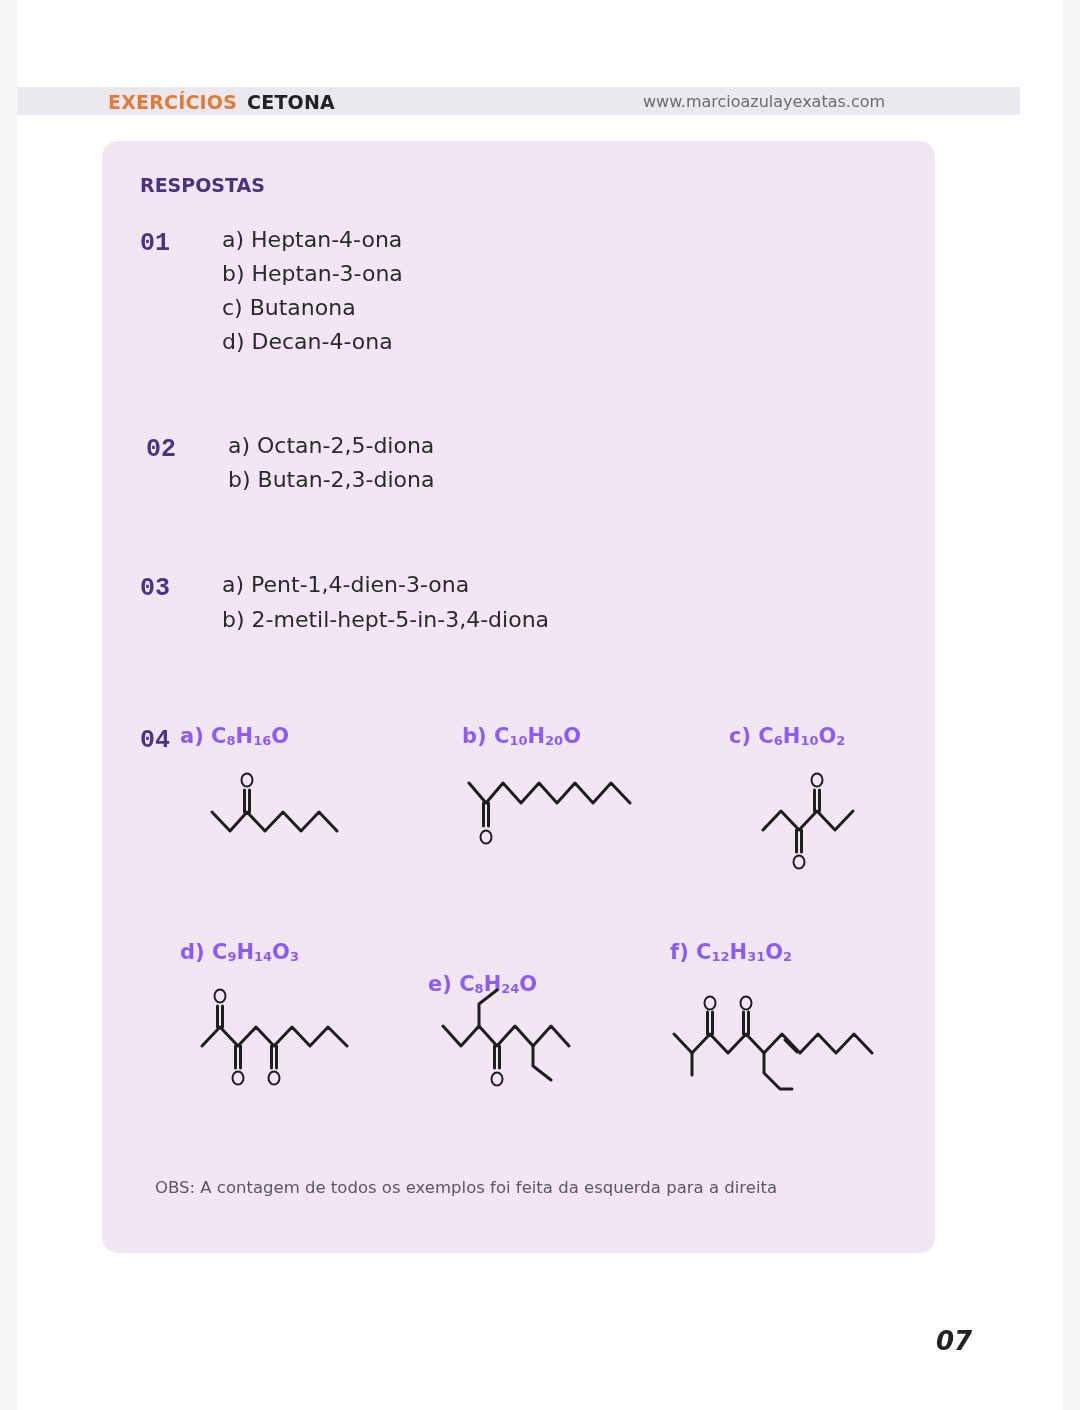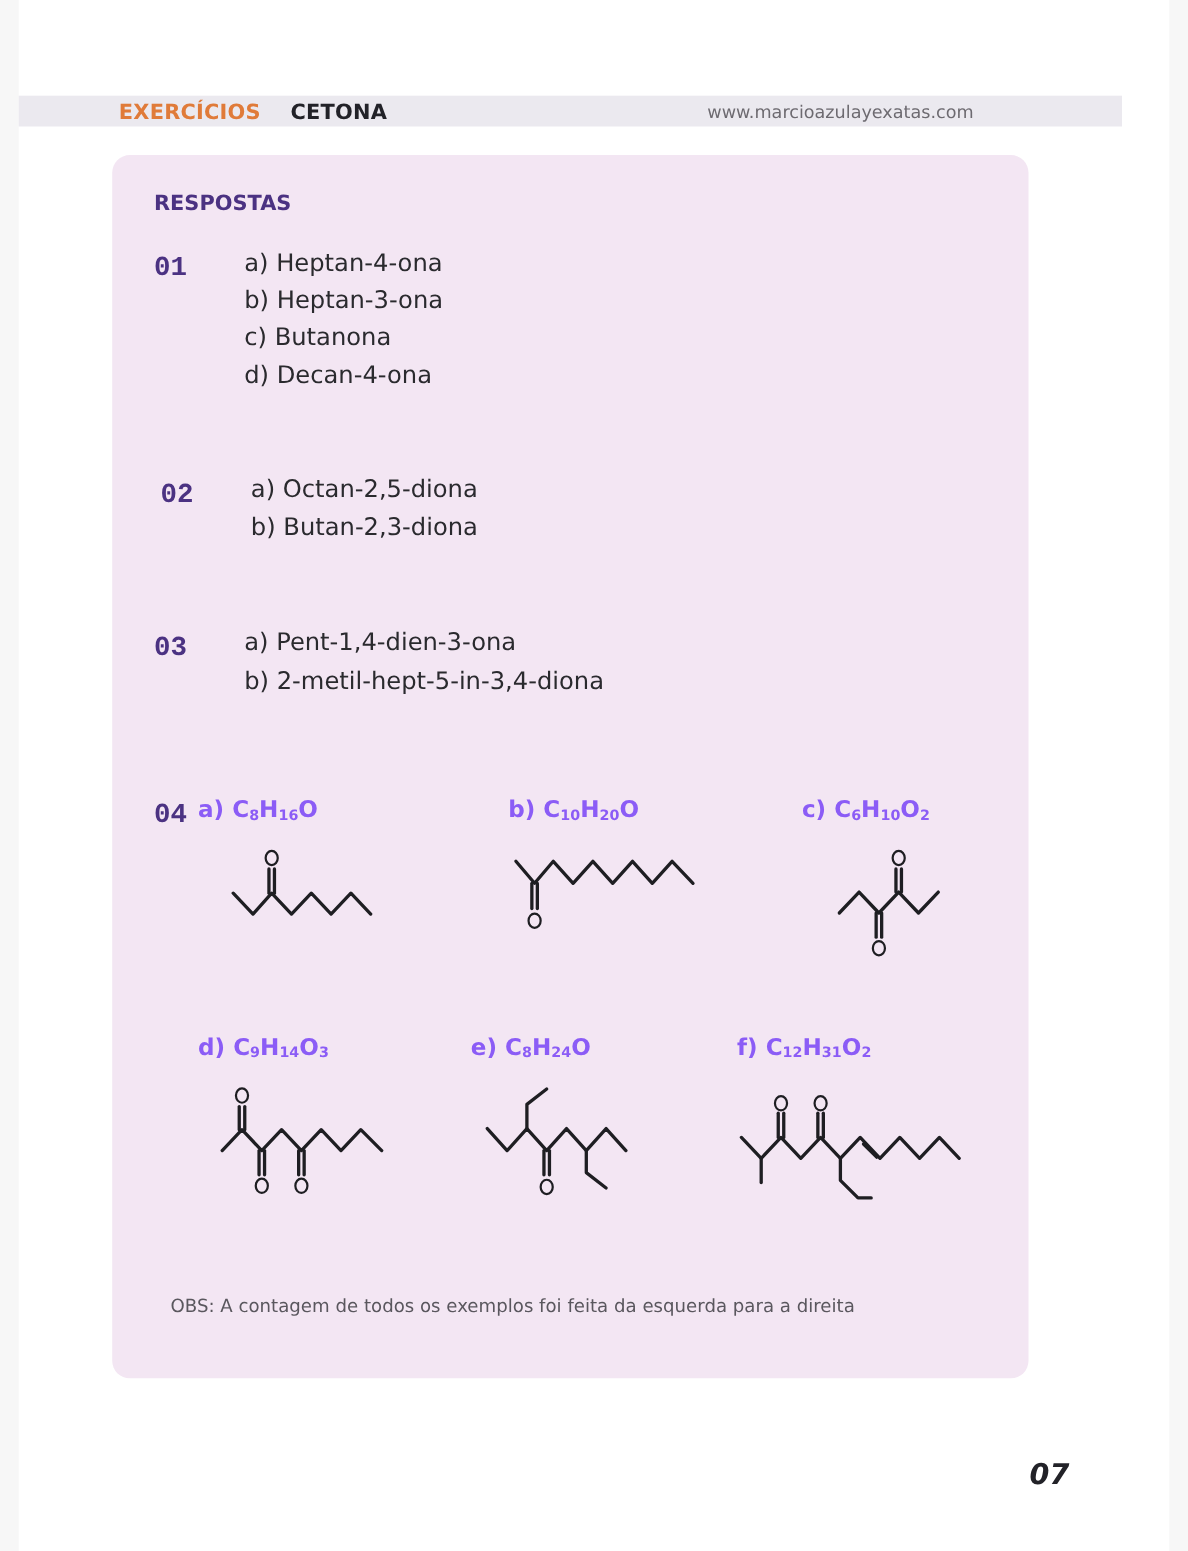--- a/index.html
+++ b/index.html
@@ -15,21 +15,21 @@
   }
   .header-bar {
     position: absolute; left: 17px; top: 87px; width: 1003px; height: 28px;
     background: #ebe9ef;
   }
   .header-left {
     position: absolute; left: 108px; top: 91px; font-weight: bold; font-size: 19px;
     letter-spacing: 0.2px; white-space: nowrap;
   }
   .header-left .orange { color: #e07b39; }
-  .header-left .dark { color: #222228; margin-left: 27px; }
+  .header-left .dark { color: #222228; margin-left: 10px; }
   .header-url {
     position: absolute; left: 643px; top: 92px; font-size: 16px; color: #6d6a70;
     white-space: nowrap;
   }
   .card {
     position: absolute; left: 102px; top: 141px; width: 833px; height: 1112px;
     background: #f3e6f3; border-radius: 16px;
   }
   .section-title {
     position: absolute; left: 140px; top: 174px; font-weight: bold; font-size: 19px;
@@ -96,21 +96,21 @@
   <span class="formula-text"><span>C</span><sub>10</sub><span>H</span><sub>20</sub><span>O</span></span>
 </div>
 <div class="formula" style="left:729px; top:724px;">
   <span>c)</span>
   <span class="formula-text"><span>C</span><sub>6</sub><span>H</span><sub>10</sub><span>O</span><sub>2</sub></span>
 </div>
 <div class="formula" style="left:180px; top:940px;">
   <span>d)</span>
   <span class="formula-text"><span>C</span><sub>9</sub><span>H</span><sub>14</sub><span>O</span><sub>3</sub></span>
 </div>
-<div class="formula" style="left:428px; top:940px;">
+<div class="formula" style="left:428px; top:972px;">
   <span>e)</span>
   <span class="formula-text"><span>C</span><sub>8</sub><span>H</span><sub>24</sub><span>O</span></span>
 </div>
 <div class="formula" style="left:670px; top:940px;">
   <span>f)</span>
   <span class="formula-text"><span>C</span><sub>12</sub><span>H</span><sub>31</sub><span>O</span><sub>2</sub></span>
 </div>
 
 <svg class="mol" style="left:0; top:0;" width="1080" height="1410">
   <g>

